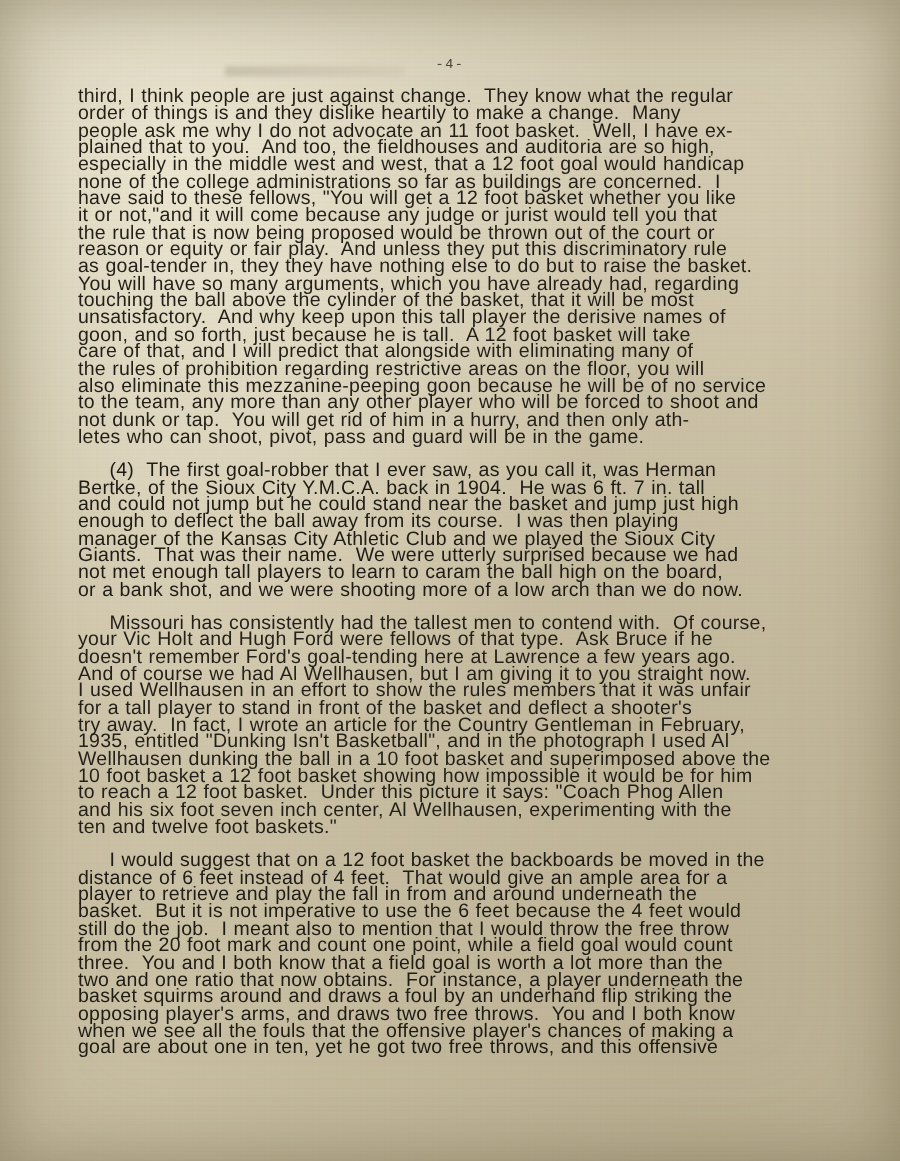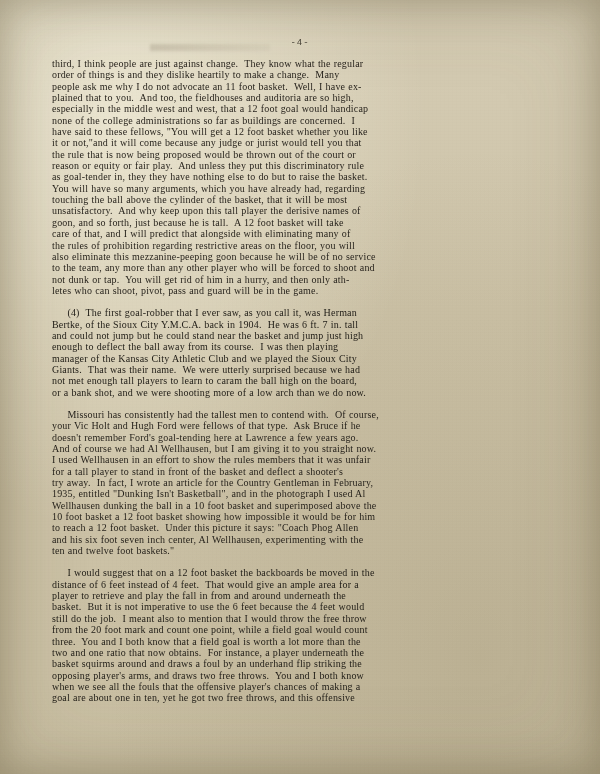--- a/index.html
+++ b/index.html
@@ -62,22 +62,22 @@
     left: 150px;
     top: 44px;
     width: 120px;
     height: 7px;
     background: linear-gradient(90deg, rgba(70,60,40,0.30), rgba(70,60,40,0.08));
     filter: blur(1.4px);
     opacity: 0.55;
     pointer-events: none;
   }
   .body-text {
-    font-family: Liberation Serif, serif;
-    font-size: 10px;
+    font-family: Liberation Sans, sans-serif;
+    font-size: 13px;
     line-height: 11.35px;
     color: #211e18;
     text-align: left;
     letter-spacing: 0.18px;
   }
   .para {
     margin: 0 0 11px 0;
     white-space: pre-wrap;
     word-spacing: 0.4px;
   }

